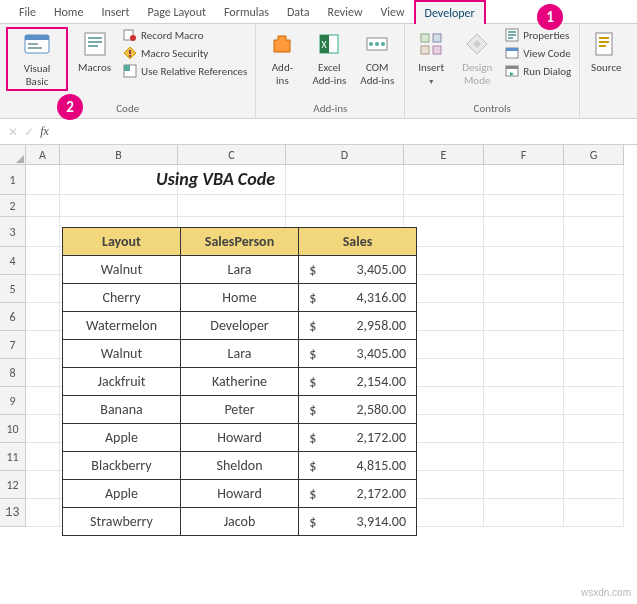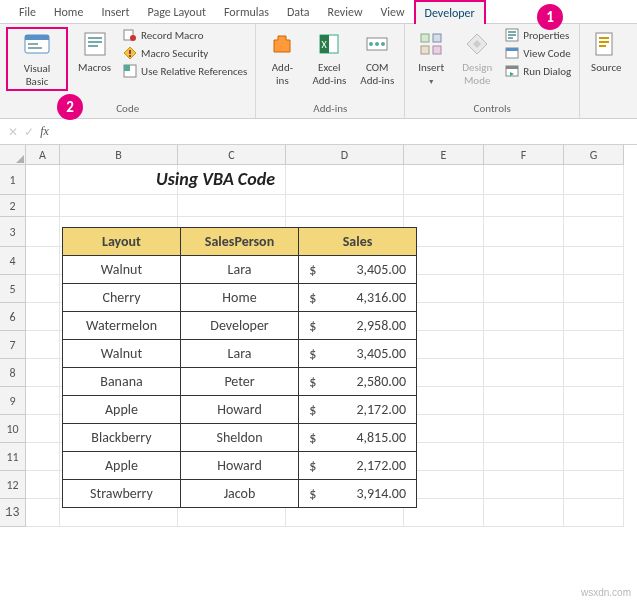--- a/index.html
+++ b/index.html
@@ -310,20 +310,26 @@
             <td class="dollar">$</td>
             <td class="amt">2,958.00</td>
           </tr>
           <tr>
             <td class="prod">Walnut</td>
             <td class="person">Lara</td>
             <td class="dollar">$</td>
             <td class="amt">3,405.00</td>
           </tr>
           <tr>
+            <td class="prod">Jackfruit</td>
+            <td class="person">Katherine</td>
+            <td class="dollar">$</td>
+            <td class="amt">2,154.00</td>
+          </tr>
+          <tr>
             <td class="prod">Banana</td>
             <td class="person">Peter</td>
             <td class="dollar">$</td>
             <td class="amt">2,580.00</td>
           </tr>
           <tr>
             <td class="prod">Apple</td>
             <td class="person">Howard</td>
             <td class="dollar">$</td>
             <td class="amt">2,172.00</td>

